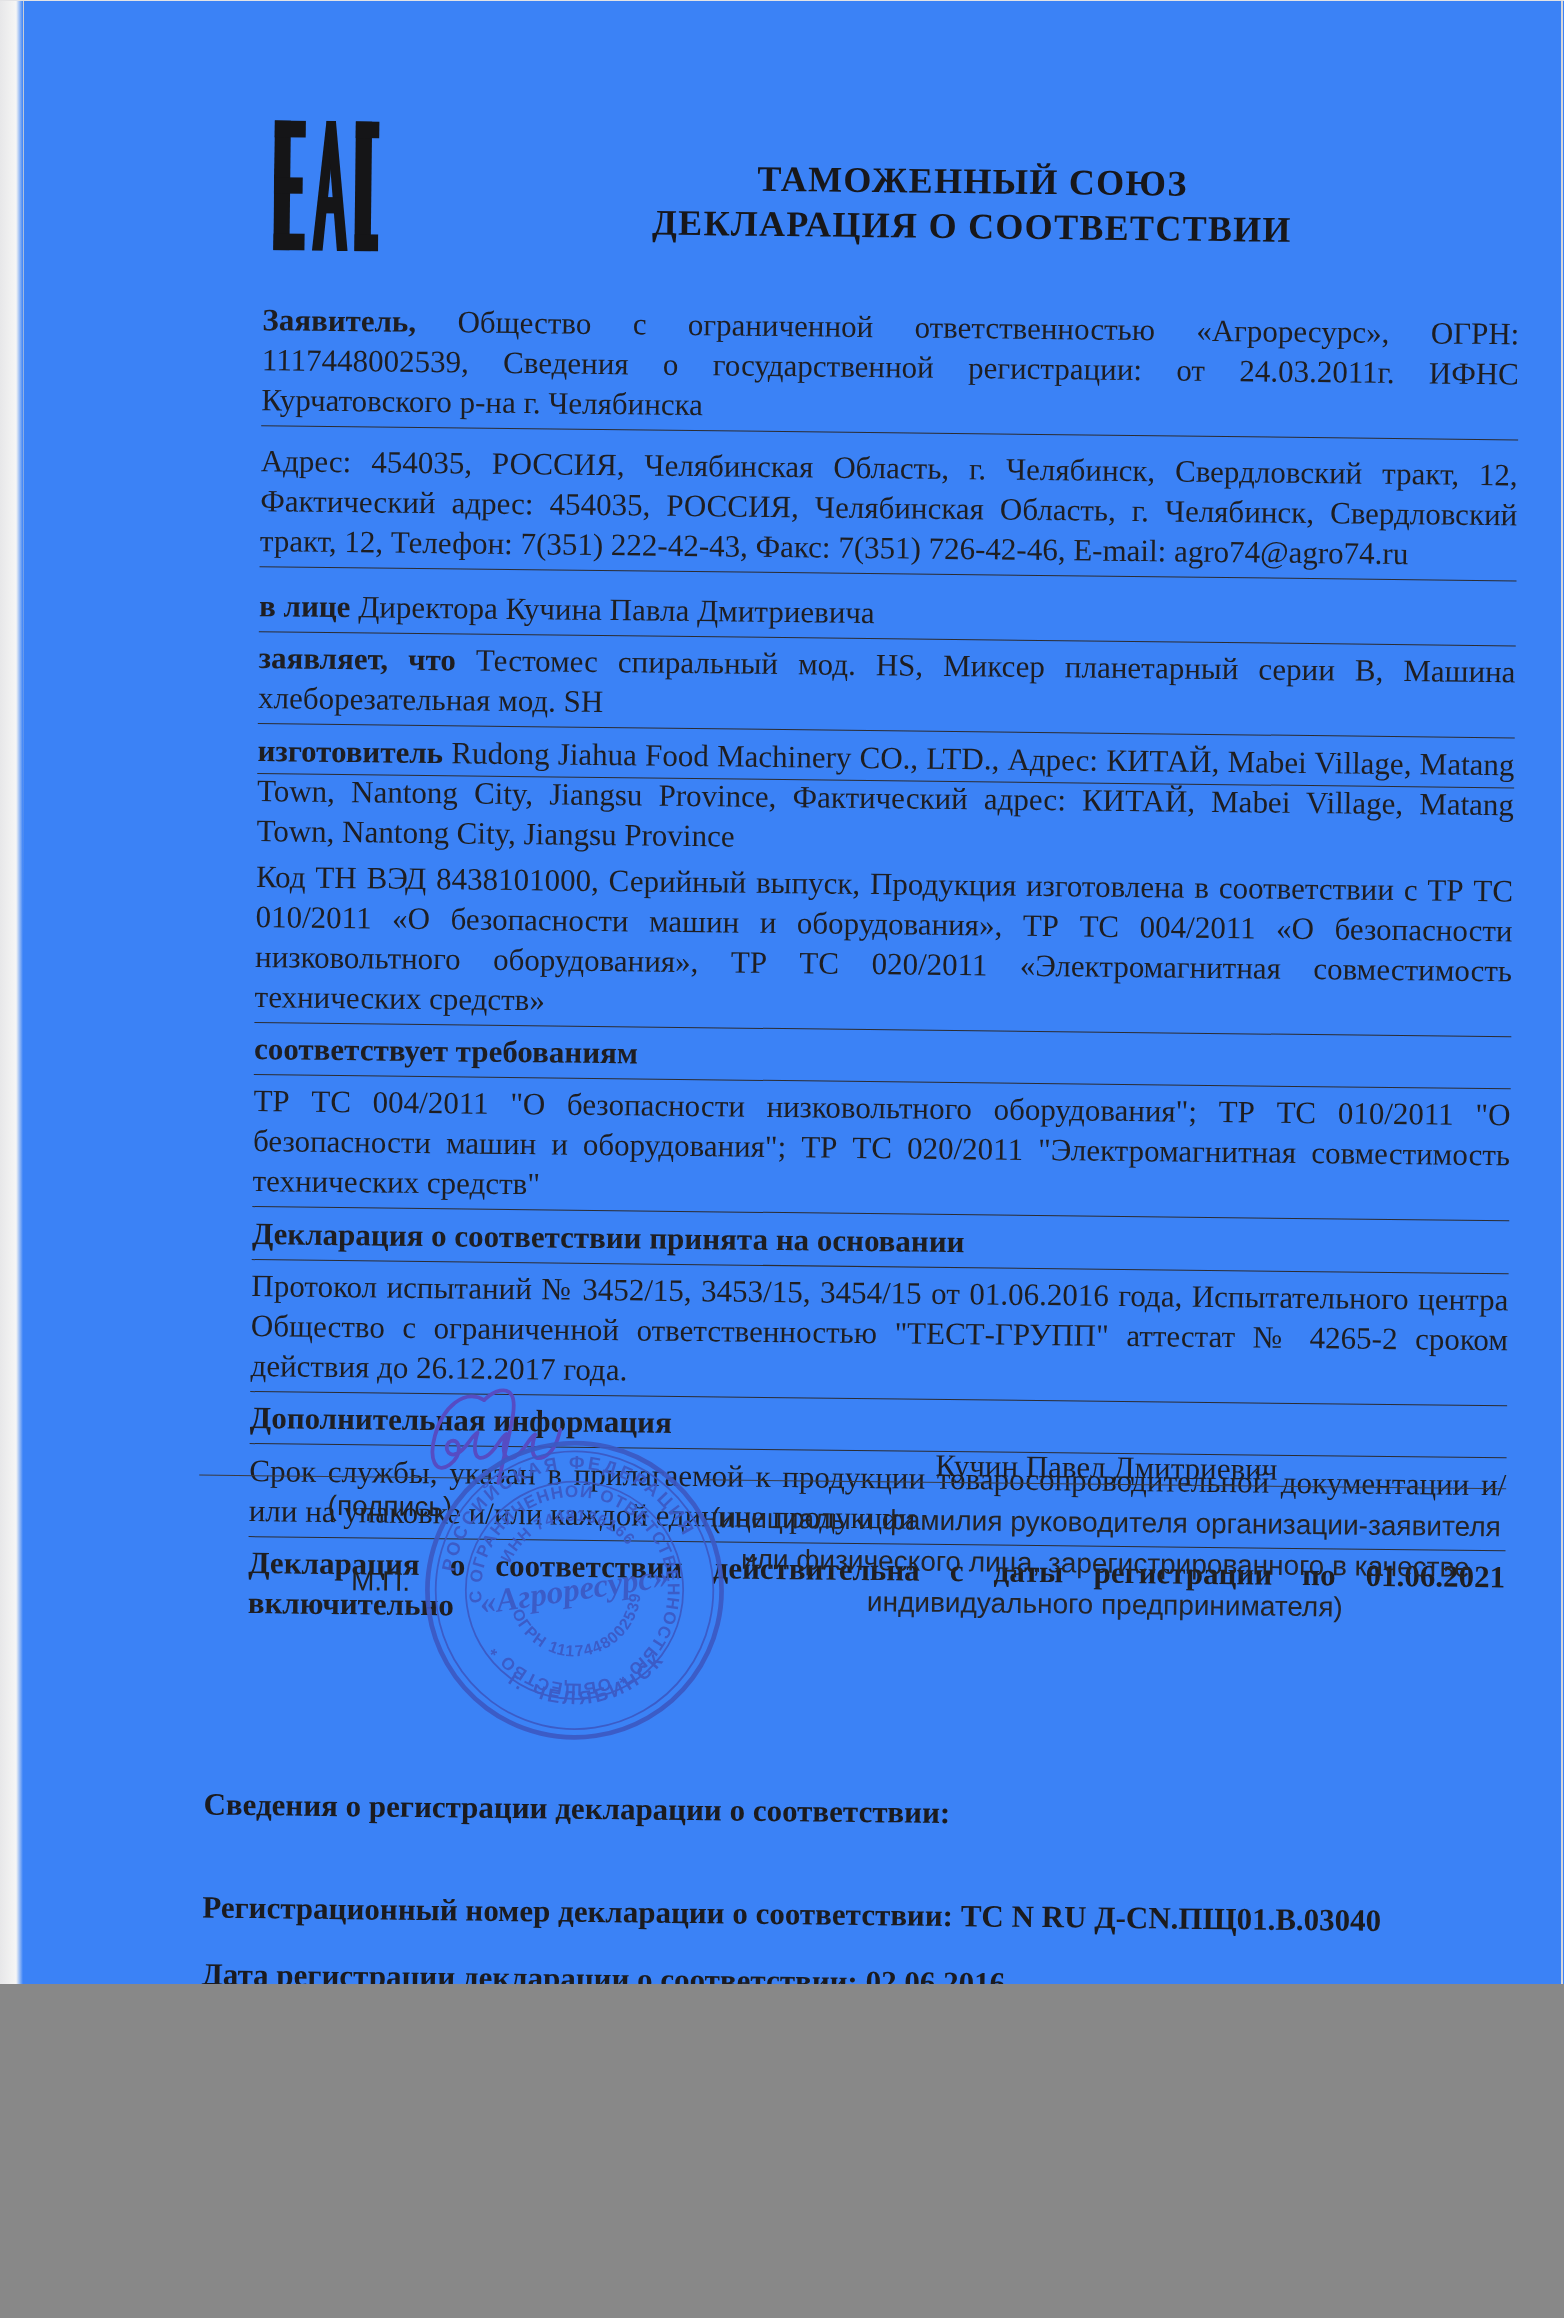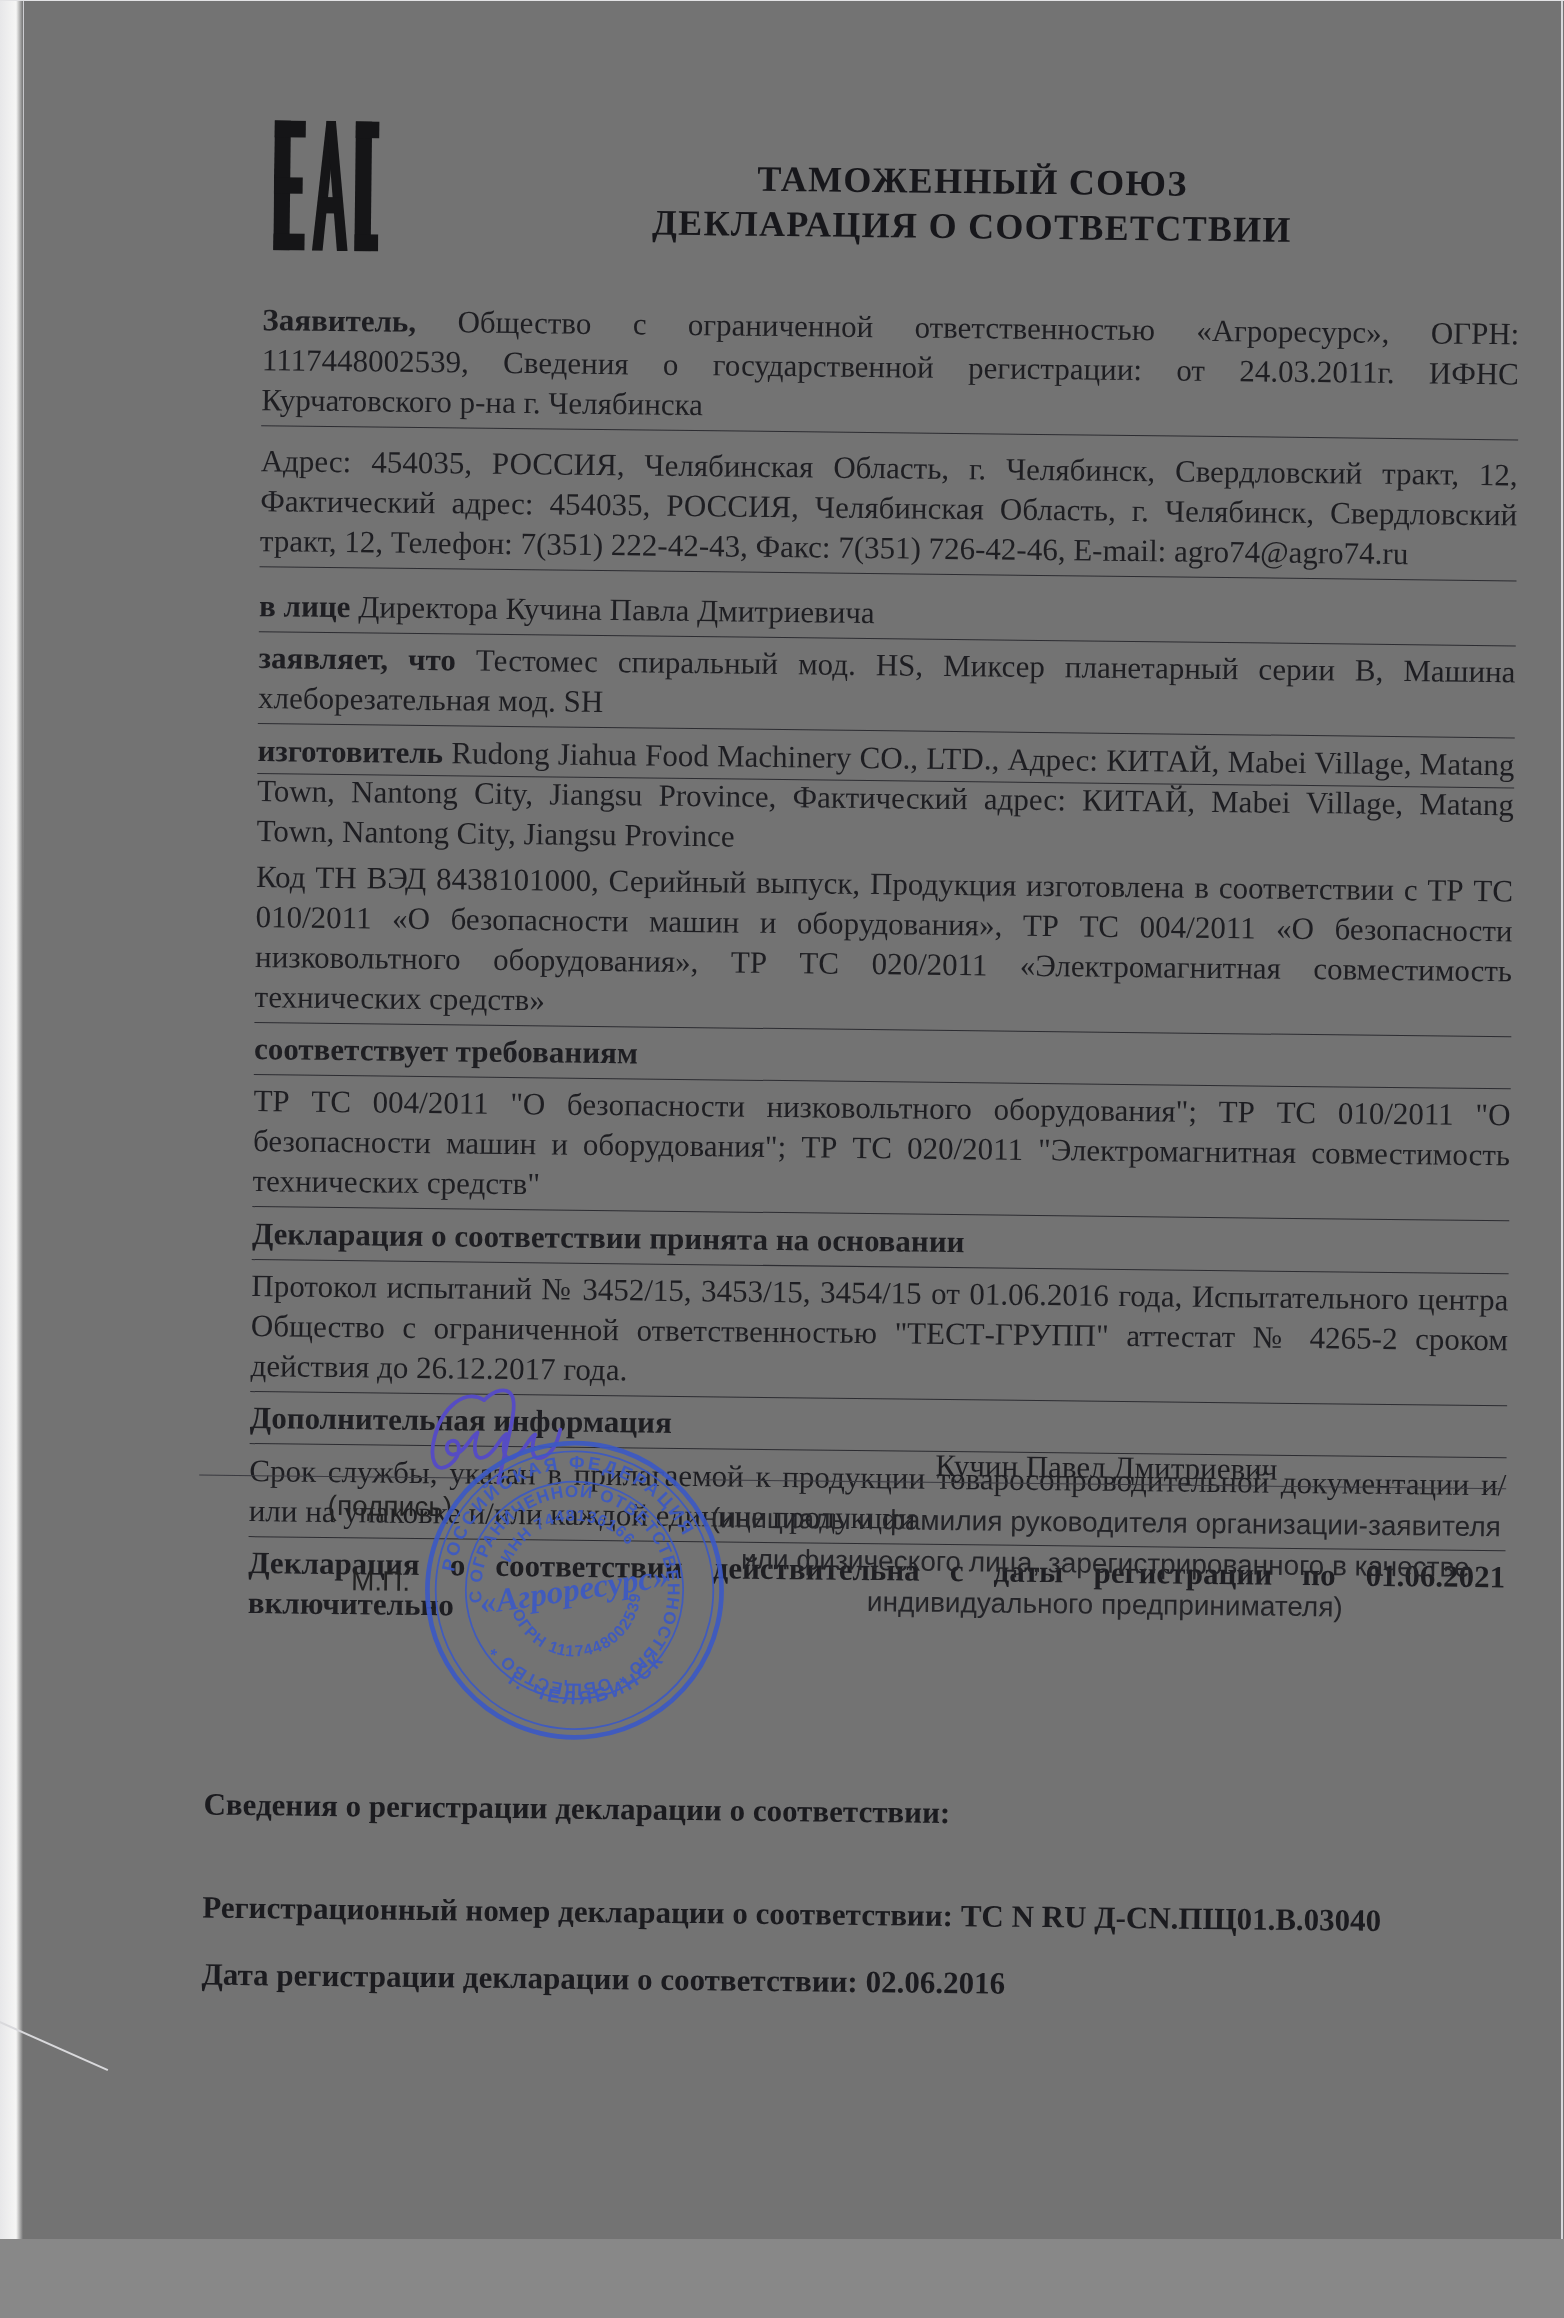--- a/index.html
+++ b/index.html
@@ -1,18 +1,18 @@
 <!DOCTYPE html>
 <html style="font-size:10px"><head>
 <meta charset="utf-8">
 <style>
   html,body{margin:0;padding:0;background:#888;}
   .page{
-    position:relative;width:1565px;height:2239px;
-    background:#737373;overflow:hidden;
+    position:relative;width:1565px;height:1984px;
+    background:#3b82f6;overflow:hidden;
     font-family:"Liberation Serif","DejaVu Serif",serif;
     color:#1e1e22;
   }
   .tilt{position:absolute;left:0;top:0;width:1565px;height:2319px;
     transform:rotate(0.65deg);transform-origin:75px 0;}
   
   .eac{position:absolute;left:276px;top:118px;width:105px;height:130px;}
   .doc-title{
     position:absolute;left:520px;top:149px;width:909px;
     text-align:center;font-weight:bold;font-size:36px;line-height:45px;

